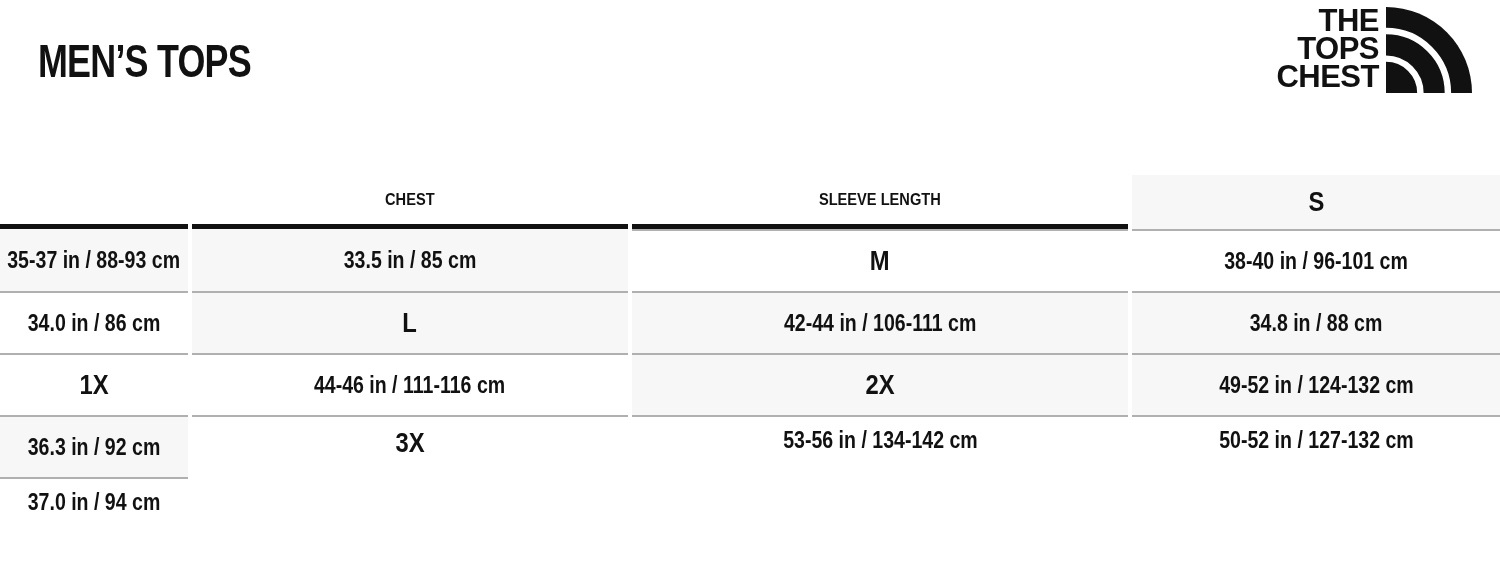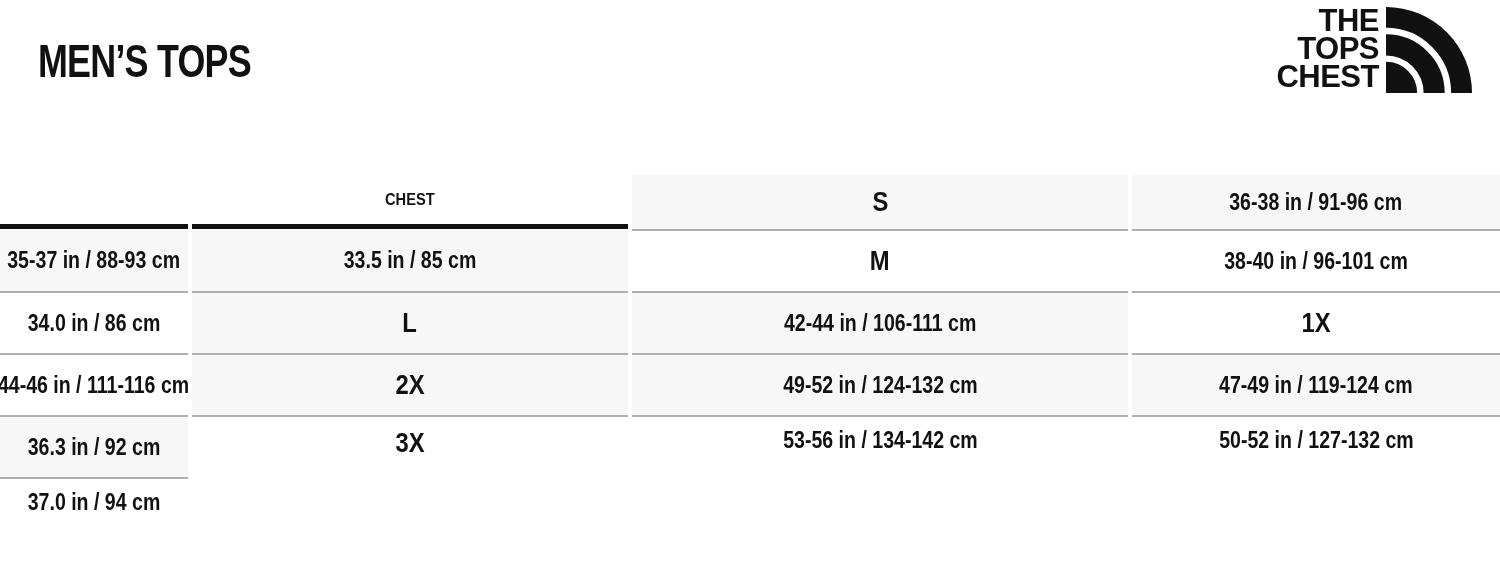--- a/index.html
+++ b/index.html
@@ -73,26 +73,26 @@
       <circle cx="0" cy="100" r="40" fill="none" stroke="#ffffff" stroke-width="7.5"></circle>
     </svg>
   </div>
 
   <div class="table">
 
     <div class="hc"></div>
     <div class="hc">
         <span class="cond">CHEST</span>
       </div>
+    <div class="hc">
+        <span class="cond">SLEEVE LENGTH</span>
+      </div>
 
     <div class="c alt size">
         <span class="cond">S</span>
-      </div>
-    <div class="c alt">
-        <span class="cond">36-38 in / 91-96 cm</span>
       </div>
     <div class="c alt">
         <span class="cond">35-37 in / 88-93 cm</span>
       </div>
     <div class="c alt">
         <span class="cond">33.5 in / 85 cm</span>
       </div>
 
     <div class="c sep size">
         <span class="cond">M</span>
@@ -103,36 +103,36 @@
     <div class="c sep">
         <span class="cond">34.0 in / 86 cm</span>
       </div>
 
     <div class="c sep alt size">
         <span class="cond">L</span>
       </div>
     <div class="c sep alt">
         <span class="cond">42-44 in / 106-111 cm</span>
       </div>
+    <div class="c sep alt">
+        <span class="cond">34.8 in / 88 cm</span>
+      </div>
 
     <div class="c sep size">
         <span class="cond">1X</span>
       </div>
     <div class="c sep">
         <span class="cond">44-46 in / 111-116 cm</span>
       </div>
 
     <div class="c sep alt size">
         <span class="cond">2X</span>
       </div>
     <div class="c sep alt">
         <span class="cond">49-52 in / 124-132 cm</span>
-      </div>
-    <div class="c sep alt">
-        <span class="cond">47-49 in / 119-124 cm</span>
       </div>
     <div class="c sep alt">
         <span class="cond">36.3 in / 92 cm</span>
       </div>
 
     <div class="c sep last size">
         <span class="cond">3X</span>
       </div>
     <div class="c sep last">
         <span class="cond">53-56 in / 134-142 cm</span>

